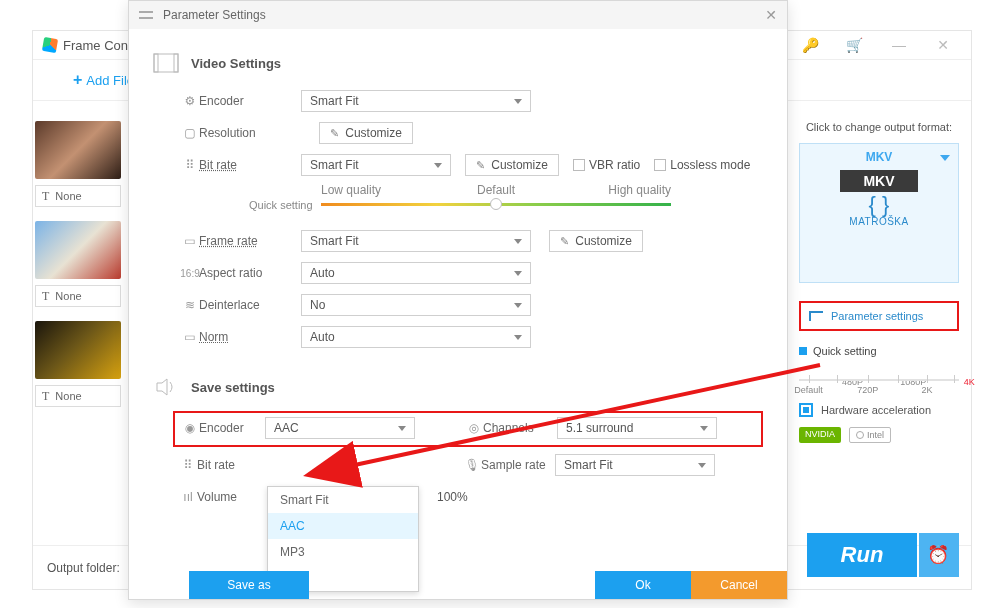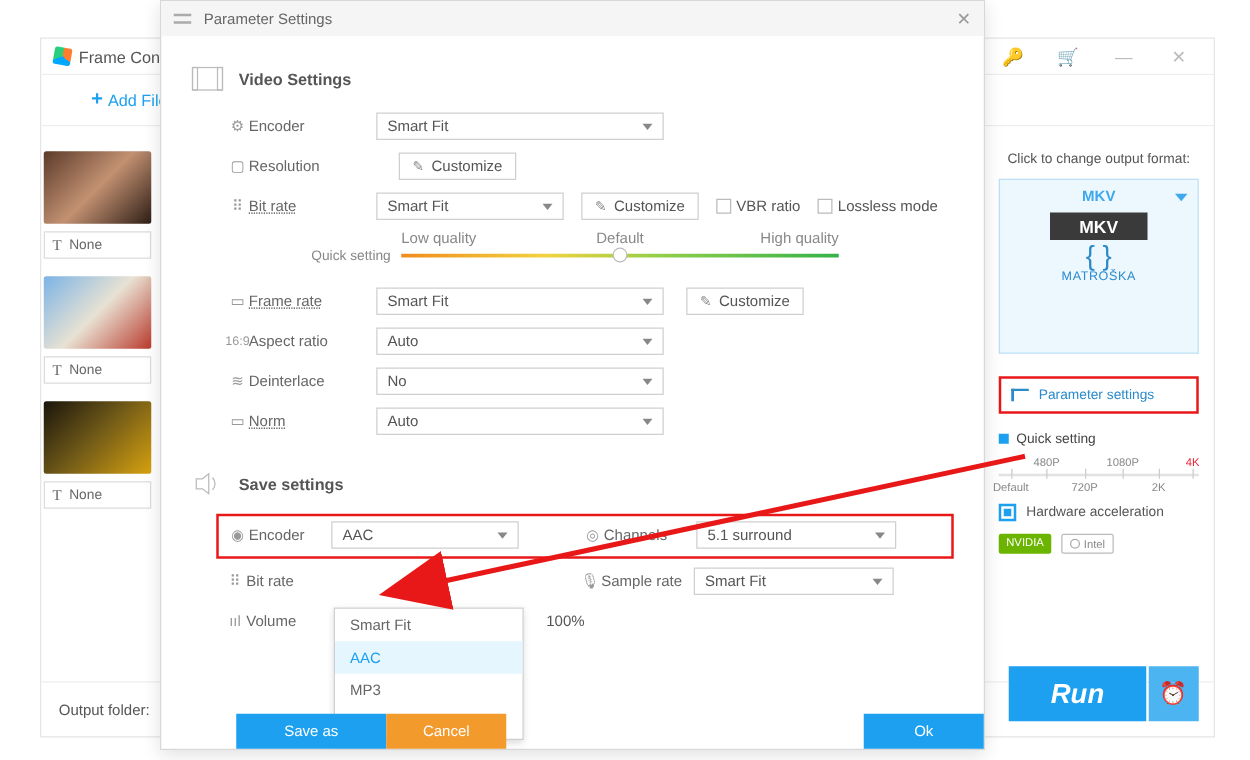--- a/index.html
+++ b/index.html
@@ -39,21 +39,21 @@
   .mkv-txt { color: #2a8acb; font-size: 10px; text-align: center; letter-spacing: 0.5px; }
 
   .param-btn { margin-top: 18px; height: 30px; border: 2px solid #e81818; display: flex; align-items: center; gap: 8px; padding: 0 8px; color: #2a8acb; font-size: 11px; }
   .param-btn .pbic { width: 14px; height: 10px; background: linear-gradient(#2a8acb 0 50%,transparent 50% 100%), linear-gradient(90deg,#2a8acb 0 50%,transparent 50% 100%); background-size: 100% 4px, 4px 100%; background-repeat: no-repeat; }
 
   .quick-row { margin-top: 14px; display: flex; align-items: center; gap: 6px; font-size: 11px; color: #444; }
   .sq { width: 8px; height: 8px; background: #1ca0ef; }
   .scale { position: relative; height: 26px; margin-top: 8px; font-size: 9px; color: #888; }
   .scale-line { position: absolute; left: 0; right: 0; top: 14px; height: 2px; background: #e2e2e2; }
   .scale-mark { position: absolute; top: 10px; width: 1px; height: 8px; background: #ccc; }
-  .scale-lab { position: absolute; top: 0; transform: translateX(-50%); }
+  .scale-lab { position: absolute; top: 12px; transform: translateX(-50%); margin-left: 15px; }
   .scale-lab2 { position: absolute; top: 20px; transform: translateX(-50%); }
   .hw-row { margin-top: 12px; display: flex; align-items: center; gap: 8px; font-size: 11px; }
   .hw-ic { width: 14px; height: 14px; border: 2px solid #1ca0ef; position: relative; }
   .hw-ic:after { content: ''; position: absolute; inset: 2px; background: #1ca0ef; }
   .badges { margin-top: 10px; display: flex; gap: 8px; }
   .nvb { background: #6bb500; color: #fff; padding: 2px 6px; font-size: 9px; border-radius: 2px; }
   .intb { border: 1px solid #bbb; color: #888; padding: 2px 6px; font-size: 9px; border-radius: 2px; display: flex; align-items: center; gap: 3px; }
 
   .run-bar { position: absolute; right: 12px; bottom: 12px; display: flex; gap: 0; }
   .run-btn { background: #1ca0ef; color: #fff; font-size: 22px; font-weight: bold; width: 110px; height: 44px; display: flex; align-items: center; justify-content: center; font-style: italic; }
@@ -384,25 +384,25 @@
       <div class="dd-item active">AAC</div>
       <div class="dd-item">MP3</div>
       <div class="dd-item">AC3</div>
     </div>
   </div>
 
   <div class="dlg-foot">
     <div class="fbtn save">
         <span>Save as</span>
       </div>
+    <div class="fbtn ok">
+        <span>Ok</span>
+      </div>
     <div class="fbtn cancel">
         <span>Cancel</span>
-      </div>
-    <div class="fbtn ok">
-        <span>Ok</span>
       </div>
   </div>
 </div>
 
 <svg class="annot-svg">
   <defs>
     <marker id="ah" markerWidth="14" markerHeight="12" refX="2" refY="6" orient="auto">
       <polygon points="0,0 14,6 0,12" fill="#e81818"></polygon>
     </marker>
   </defs>

